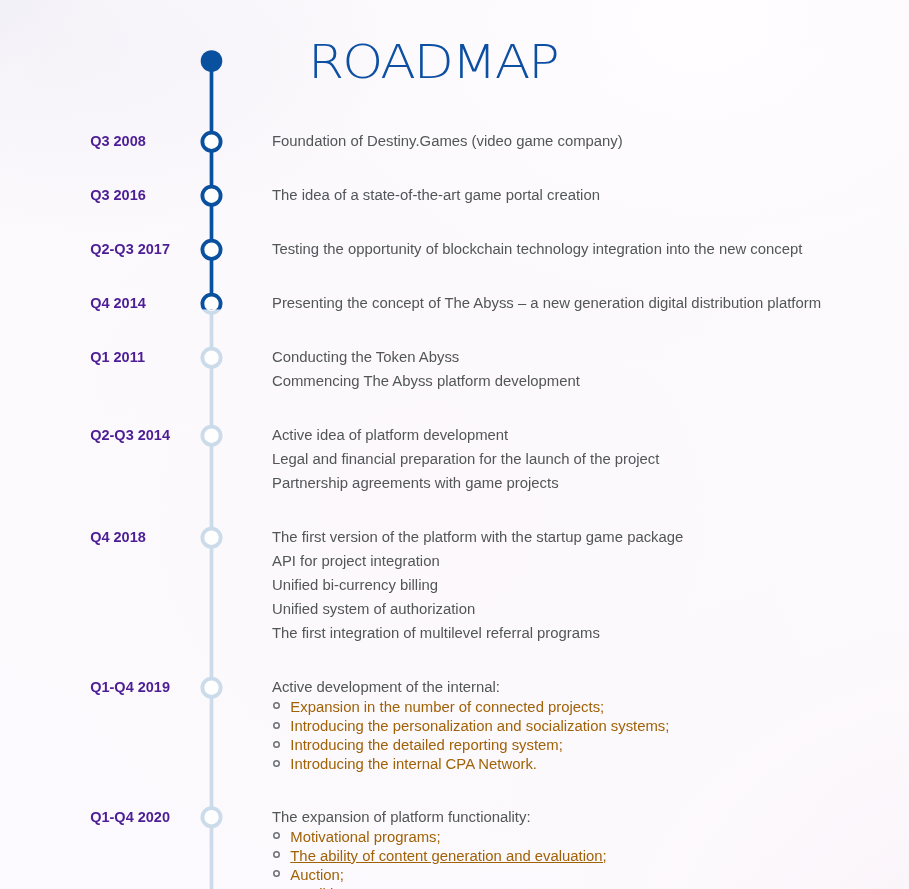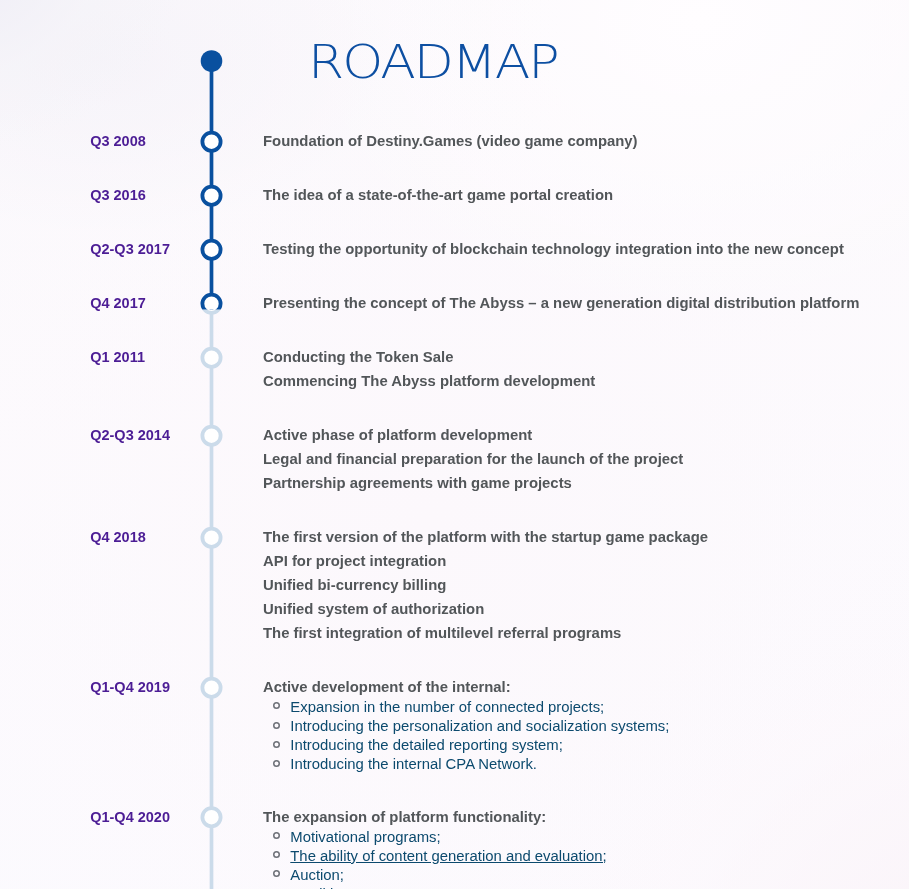--- a/index.html
+++ b/index.html
@@ -22,22 +22,22 @@
   }
   .title{position:absolute;left:307.9px;top:34.1px;font-size:46.6px;font-weight:300;color:#0d4fa2;
          font-family:"DejaVu Sans", sans-serif;
          letter-spacing:-1.85px;line-height:56px;white-space:nowrap;
          transform:scaleX(1.1181);transform-origin:left top;}
 
   .axis-wrap{position:absolute;left:0;top:0;width:909px;height:889px;}
 
   .lbl{position:absolute;left:90.2px;font-weight:bold;color:#4c1d95;font-size:14.5px;white-space:nowrap;
        line-height:14px;}
-  .ln{position:absolute;left:263px;color:#525659;font-size:14.87px;line-height:15px;white-space:nowrap;font-weight:bold;}
-  .bl{position:absolute;left:290.3px;color:#0c4a6e;font-size:14.87px;line-height:15px;white-space:nowrap;}
+  .ln{position:absolute;left:272px;color:#525659;font-size:14.87px;line-height:15px;white-space:nowrap;}
+  .bl{position:absolute;left:290.3px;color:#a16207;font-size:14.87px;line-height:15px;white-space:nowrap;}
   .mk{position:absolute;width:9px;height:9px;overflow:visible;}
 </style>
 </head>
 <body>
 
 <div class="page">
   <div class="bg"></div>
   <div class="title">ROADMAP</div>
   <svg class="axis-wrap" id="axis" width="909" height="889" viewBox="0 0 909 889">
       <defs>
@@ -72,33 +72,33 @@
         <circle cx="211.5" cy="435.7" r="9.1" fill="#ffffff" stroke="#09509f" stroke-width="3.8"></circle>
         <circle cx="211.5" cy="537.7" r="9.1" fill="#ffffff" stroke="#09509f" stroke-width="3.8"></circle>
         <circle cx="211.5" cy="687.7" r="9.1" fill="#ffffff" stroke="#09509f" stroke-width="3.8"></circle>
         <circle cx="211.5" cy="817.1999999999999" r="9.1" fill="#ffffff" stroke="#09509f" stroke-width="3.8"></circle>
       </g>
     </svg>
   <div id="tl">
       <div class="lbl" style="top: 134px;">Q3 2008</div>
       <div class="lbl" style="top: 188px;">Q3 2016</div>
       <div class="lbl" style="top: 242px;">Q2-Q3 2017</div>
-      <div class="lbl" style="top: 296px;">Q4 2017</div>
+      <div class="lbl" style="top: 296px;">Q4 2014</div>
       <div class="lbl" style="top: 350px;">Q1 2011</div>
       <div class="lbl" style="top: 428px;">Q2-Q3 2014</div>
       <div class="lbl" style="top: 530px;">Q4 2018</div>
       <div class="lbl" style="top: 680px;">Q1-Q4 2019</div>
       <div class="lbl" style="top: 809.5px;">Q1-Q4 2020</div>
       <div class="ln" style="top: 134.2px;">Foundation of Destiny.Games (video game company)</div>
       <div class="ln" style="top: 188.2px;">The idea of a state-of-the-art game portal creation</div>
       <div class="ln" style="top: 242.2px;">Testing the opportunity of blockchain technology integration into the new concept</div>
       <div class="ln" style="top: 296.2px;">Presenting the concept of The Abyss – a new generation digital distribution platform</div>
-      <div class="ln" style="top: 350.2px;">Conducting the Token Sale</div>
+      <div class="ln" style="top: 350.2px;">Conducting the Token Abyss</div>
       <div class="ln" style="top: 374.2px;">Commencing The Abyss platform development</div>
-      <div class="ln" style="top: 428.2px;">Active phase of platform development</div>
+      <div class="ln" style="top: 428.2px;">Active idea of platform development</div>
       <div class="ln" style="top: 452.2px;">Legal and financial preparation for the launch of the project</div>
       <div class="ln" style="top: 476.2px;">Partnership agreements with game projects</div>
       <div class="ln" style="top: 530.2px;">The first version of the platform with the startup game package</div>
       <div class="ln" style="top: 554.2px; text-align: center;">API for project integration</div>
       <div class="ln" style="top: 578.2px;">Unified bi-currency billing</div>
       <div class="ln" style="top: 602.2px;">Unified system of authorization</div>
       <div class="ln" style="top: 626.2px;">The first integration of multilevel referral programs</div>
       <div class="ln" style="top: 680.2px;">Active development of the internal:</div>
       <svg class="mk" viewBox="0 0 9 9" style="left: 271.6px; top: 701.4px;">
         <circle cx="4.5" cy="4.5" r="2.75" fill="none" stroke="#6d7178" stroke-width="1.5"></circle>

